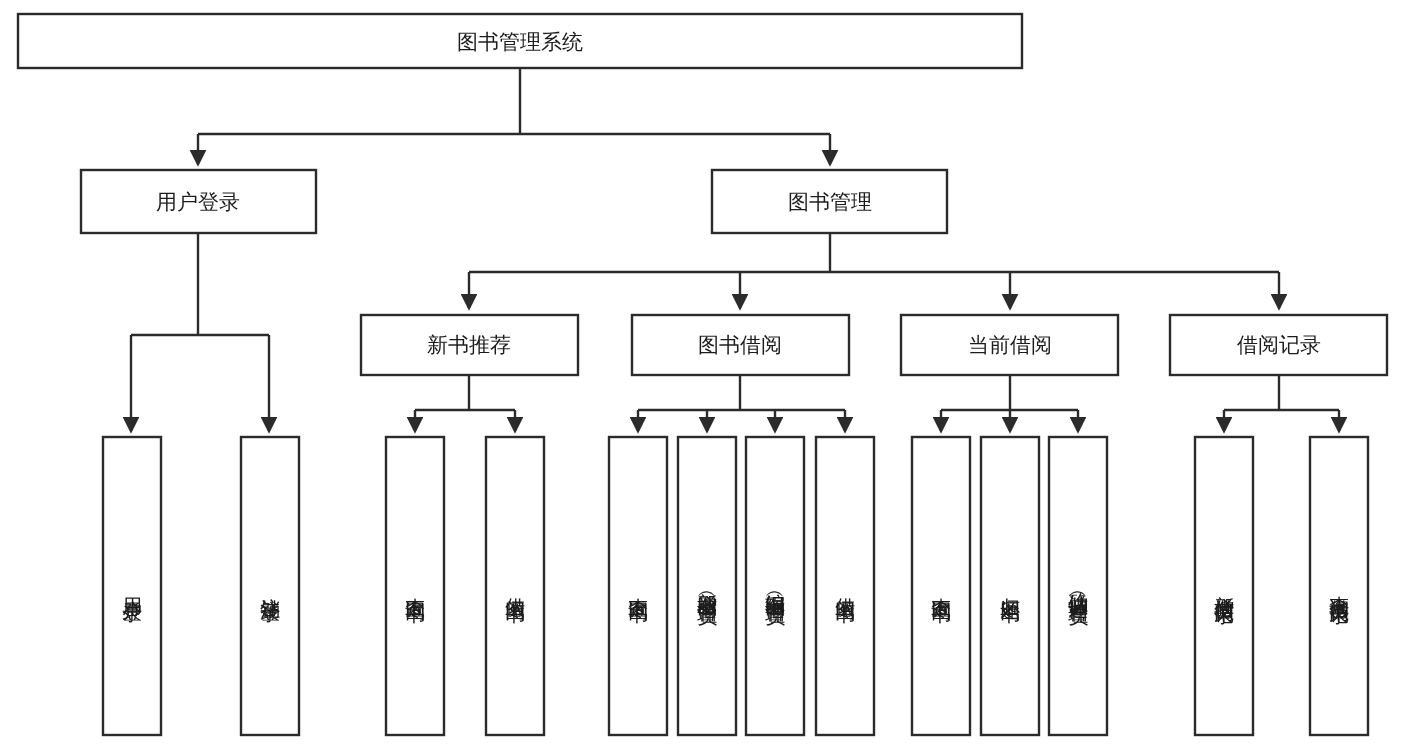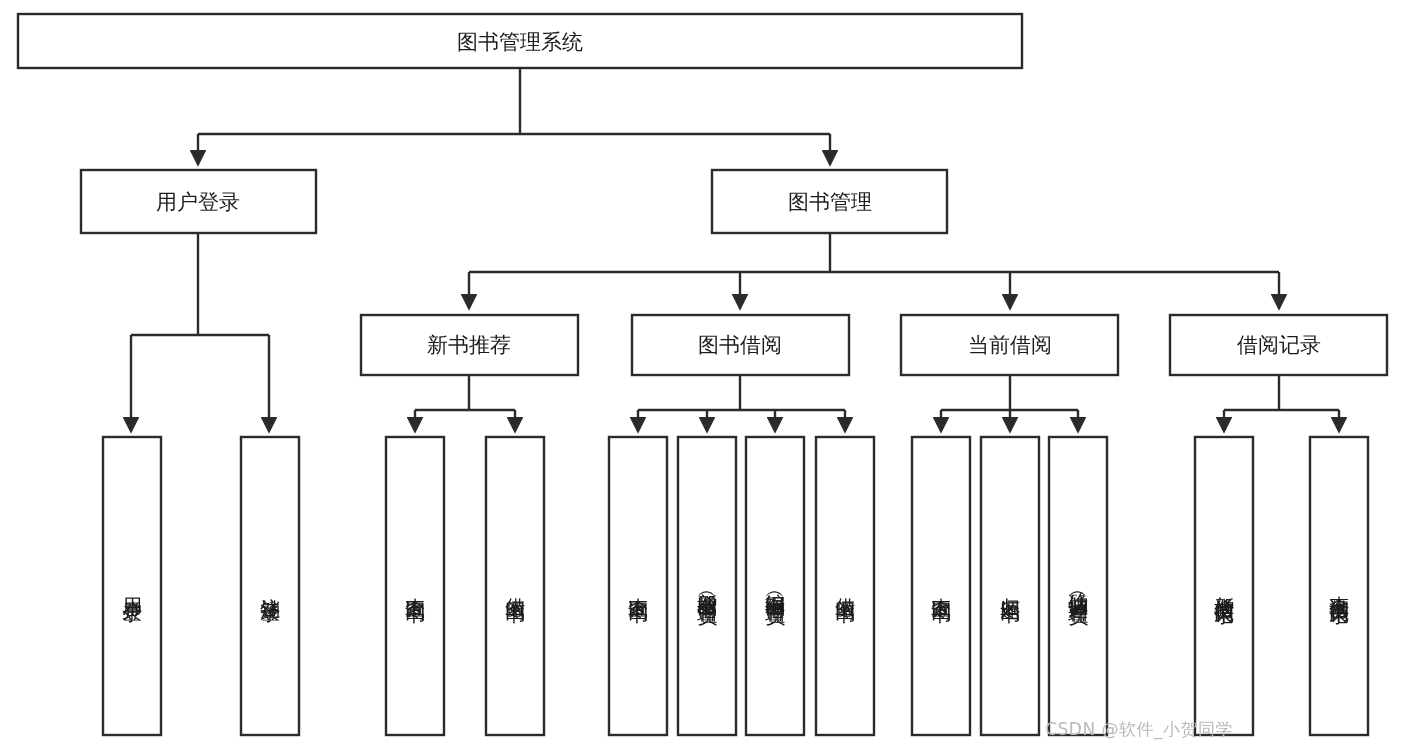--- a/index.html
+++ b/index.html
@@ -251,14 +251,13 @@
     <span class="vnode-label">确认归还（管理员）</span>
   </div>
 
   <div class="vnode-label-wrap" style="left:1195px; top:437px; width:58px; height:298px;">
     <span class="vnode-label">新增借阅记录</span>
   </div>
   <div class="vnode-label-wrap" style="left:1310px; top:437px; width:58px; height:298px;">
     <span class="vnode-label">查询借阅记录</span>
   </div>
 
-  <div id="watermark">CSDN @软件_小贺同学</div>
 </div>
 
 </body></html>

